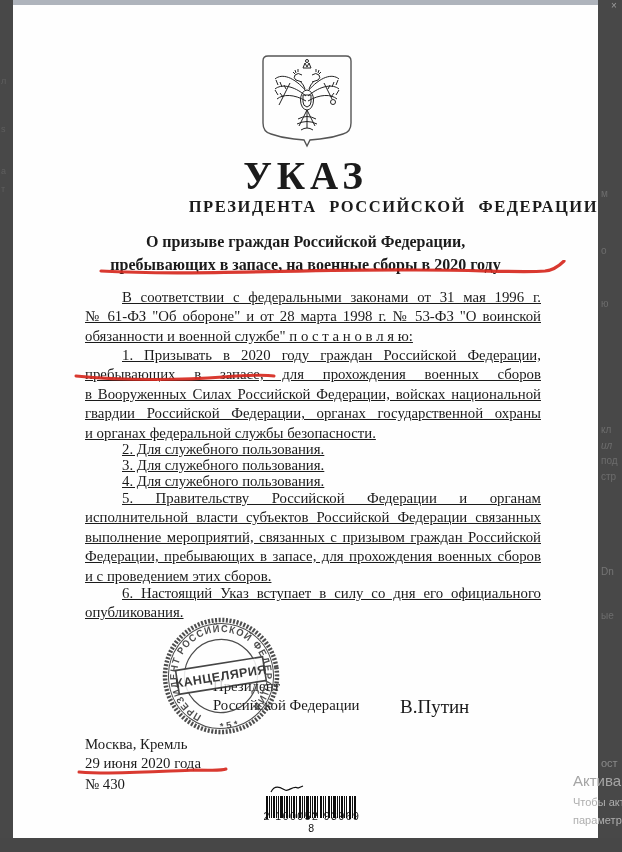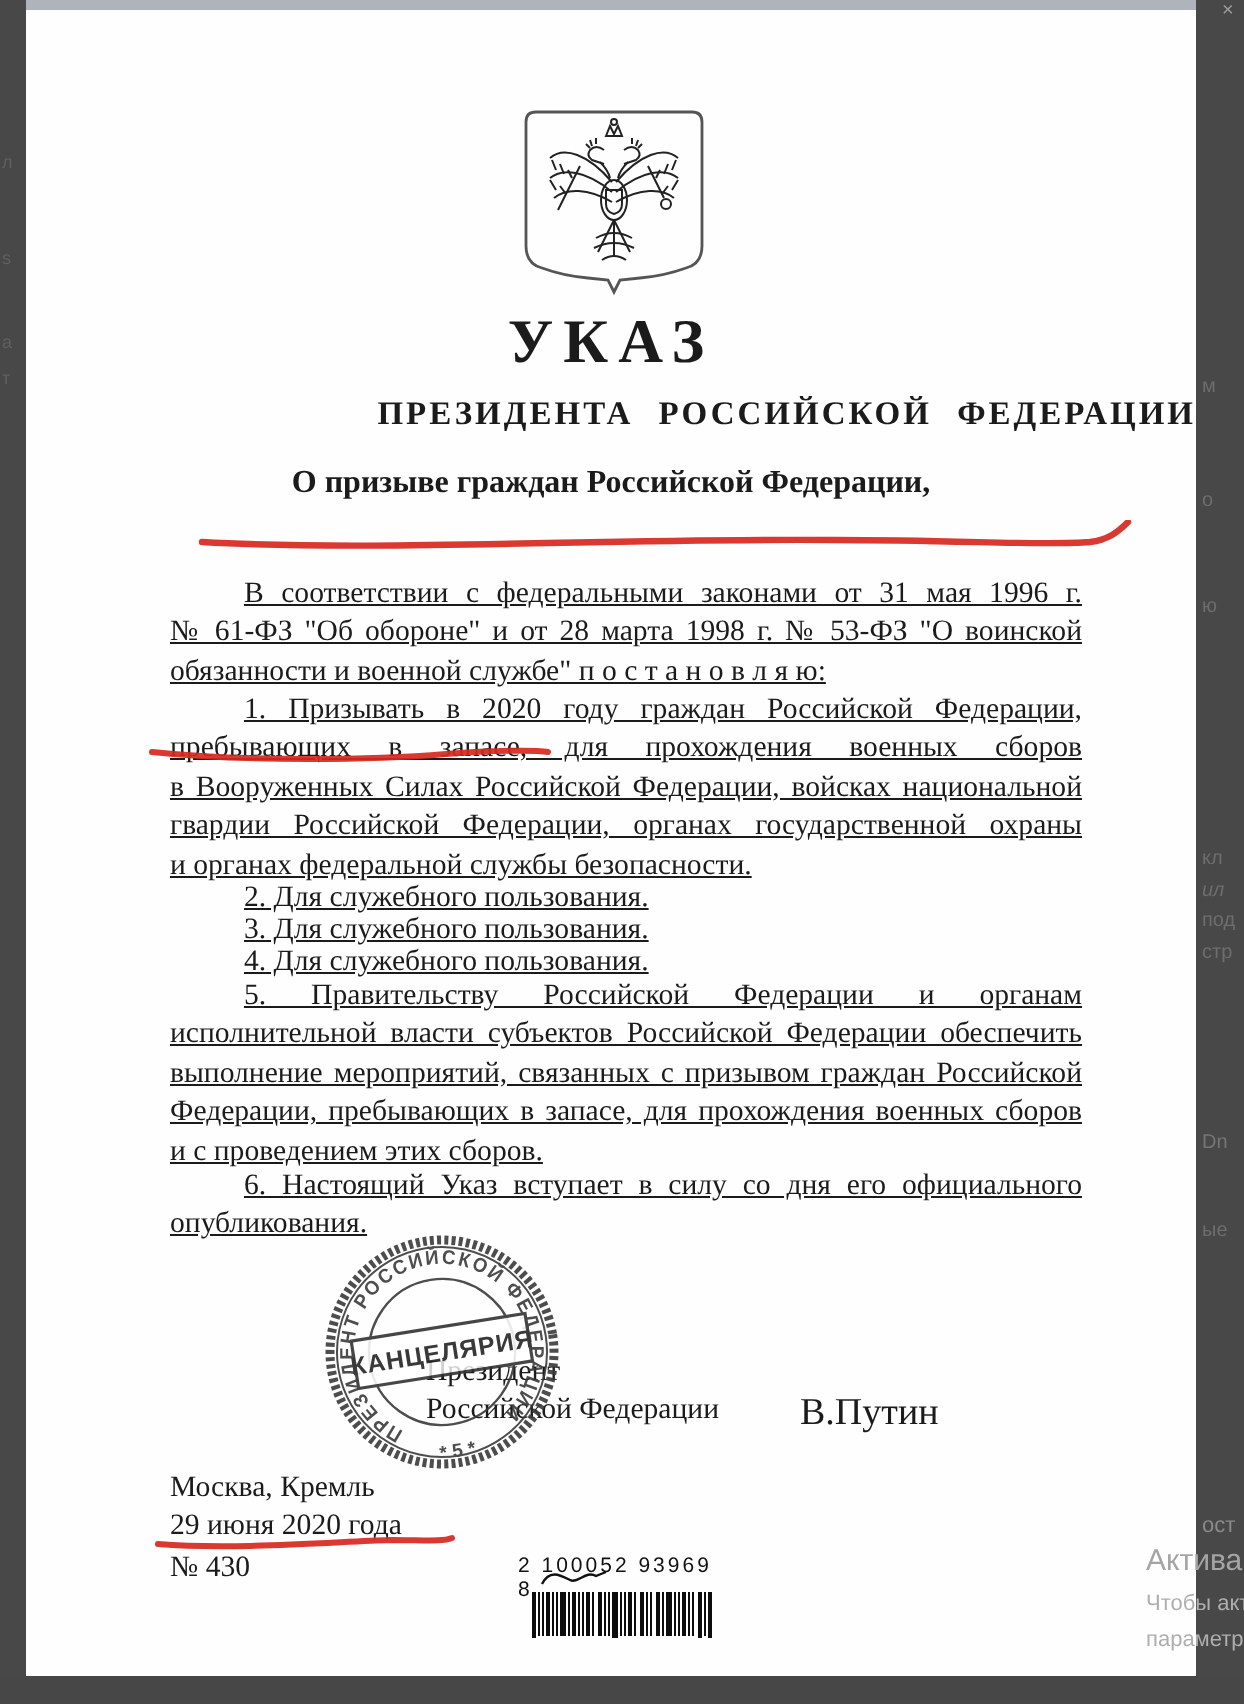--- a/index.html
+++ b/index.html
@@ -7,41 +7,41 @@
   body { position:relative; background:#484848; font-family:"Liberation Serif", serif; }
 
   .topstrip { position:absolute; left:13px; top:0; width:585px; height:5px; background:#afb4bc; }
   .page { position:absolute; left:13px; top:5px; width:585px; height:833px; background:#fefefe; color:#1b1b1b; }
   .bottombar { position:absolute; left:0; top:838px; width:622px; height:14px; background:#474747; z-index:6; }
 
   .abs { position:absolute; }
   .centered { left:0; width:585px; text-align:center; }
 
   .arms { left:249px; top:50px; }
-  .ukaz { top:148px; font-size:31px; font-weight:bold; letter-spacing:5px; }
+  .ukaz { top:148px; font-size:39px; font-weight:bold; letter-spacing:5px; }
   .issuer { top:192px; font-size:16.5px; font-weight:bold; letter-spacing:1.5px; word-spacing:7px;text-align:right; }
   .subject { top:226px; font-size:16px; font-weight:bold; line-height:22.5px; }
 
   .bodytext { left:72px; width:456px; font-size:14.8px; line-height:19.4px;text-decoration:underline; }
   .jline { text-align:justify; text-align-last:justify; }
   .lastline { text-align:left; text-align-last:left; }
   .findent { text-indent:37px; }
   .fine { line-height:16.2px; }
   .fine div { text-indent:37px; }
 
   .redink { position:absolute; z-index:3; pointer-events:none; }
 
   .sig-block { left:200px; top:672px; width:215px; font-size:14.8px; line-height:19.4px; }
   .sig-name { left:387px; top:691px; font-size:19px; }
   .place { left:72px; top:731px; font-size:14.8px; }
   .date { left:72px; top:750px; font-size:14.8px; }
   .number { left:72px; top:771px; font-size:14.8px; }
 
   .barcode { left:253px; top:791px; }
-  .barcode-digits { left:246px; top:772px; width:106px; text-align:left;
+  .barcode-digits { left:246px; top:805px; width:106px; text-align:center;
       font-family:"Liberation Sans", sans-serif; font-size:10.5px; letter-spacing:1.5px; color:#111; }
   .squiggle { left:256px; top:777px; }
 
   .stamp { left:143px; top:606px; transform:rotate(-9deg); opacity:.9; z-index:2; }
 
   .watermark { position:absolute; z-index:5; white-space:nowrap; font-family:"Liberation Sans", sans-serif; }
   .wm1 { left:573px; top:772px; font-size:15px; color:#a5a5a5; }
   .wm2 { left:573px; top:796px; font-size:11px; color:#aeaeae; }
   .wm3 { left:573px; top:814px; font-size:11px; color:#aeaeae; }
 
@@ -89,20 +89,21 @@
       <path d="M 36 64 Q 45 59 54 64 M 35 69 Q 45 64 55 69"></path>
       <path d="M 39 75 Q 45 71 51 75"></path>
     </g>
   </svg>
 
   <div class="abs centered ukaz">УКАЗ</div>
   <div class="abs centered issuer">ПРЕЗИДЕНТА РОССИЙСКОЙ ФЕДЕРАЦИИ</div>
 
   <div class="abs centered subject">
     <div>О призыве граждан Российской Федерации,</div>
+    <div>пребывающих в запасе, на военные сборы в 2020 году</div>
   </div>
 
   <svg class="redink" style="left:84px; top:255px;" width="470" height="20" viewBox="0 0 470 20">
     <path d="M 4 11 C 90 16 210 9 320 10 C 385 10 425 13 448 11 C 457 10 462 6 467 1" fill="none" stroke="#d6281e" stroke-width="3.2" stroke-linecap="round" opacity=".92"></path>
   </svg>
 
   <div class="abs bodytext" style="top:283px;">
     <div class="jline findent">В соответствии с федеральными законами от 31 мая 1996 г.</div>
     <div class="jline">№ 61-ФЗ "Об обороне" и от 28 марта 1998 г. № 53-ФЗ "О воинской</div>
     <div class="lastline">обязанности и военной службе" п о с т а н о в л я ю:</div>
@@ -121,21 +122,21 @@
   </svg>
 
   <div class="abs bodytext fine" style="top:436px;">
     <div>2. Для служебного пользования.</div>
     <div>3. Для служебного пользования.</div>
     <div>4. Для служебного пользования.</div>
   </div>
 
   <div class="abs bodytext" style="top:484px;">
     <div class="jline findent">5. Правительству Российской Федерации и органам</div>
-    <div class="jline">исполнительной власти субъектов Российской Федерации обеспечить</div>
+    <div class="jline">исполнительной власти субъектов Российской Федерации связанных</div>
     <div class="jline">выполнение мероприятий, связанных с призывом граждан Российской</div>
     <div class="jline">Федерации, пребывающих в запасе, для прохождения военных сборов</div>
     <div class="lastline">и с проведением этих сборов.</div>
   </div>
 
   <div class="abs bodytext" style="top:579px;">
     <div class="jline findent">6. Настоящий Указ вступает в силу со дня его официального</div>
     <div class="lastline">опубликования.</div>
   </div>
 

